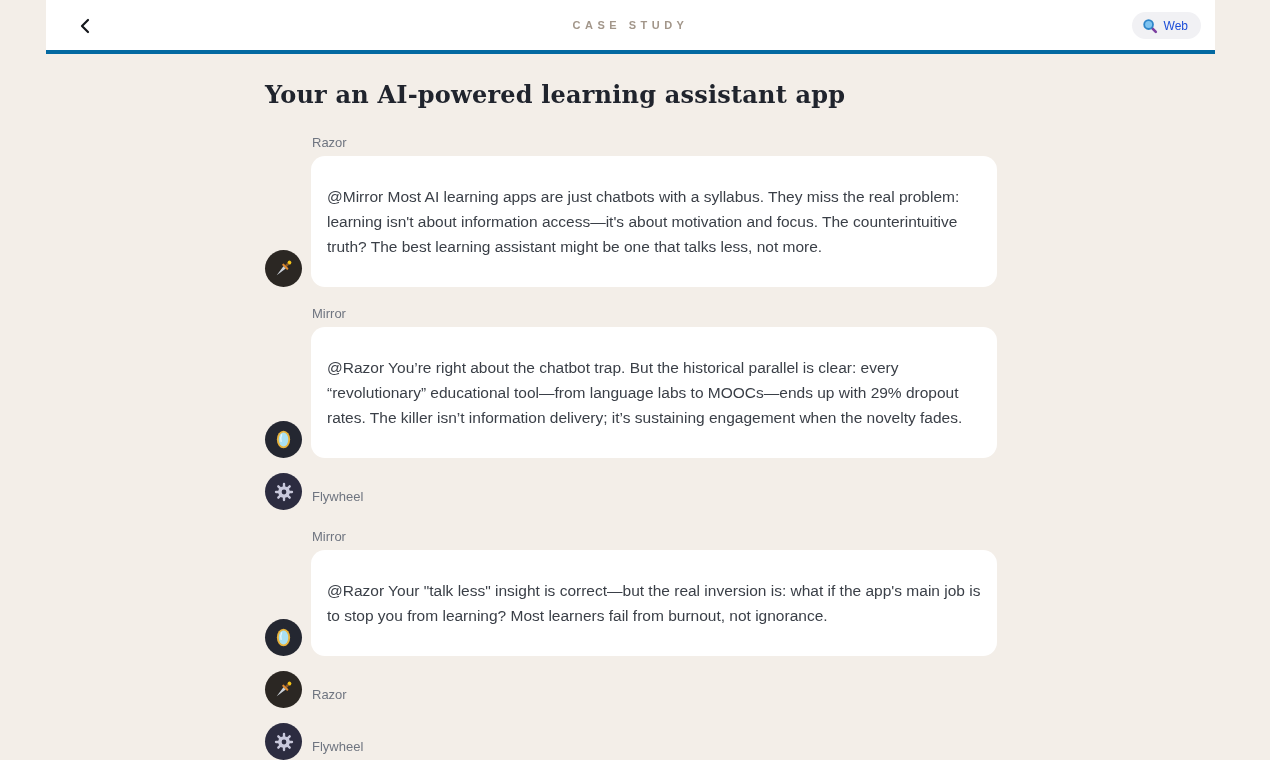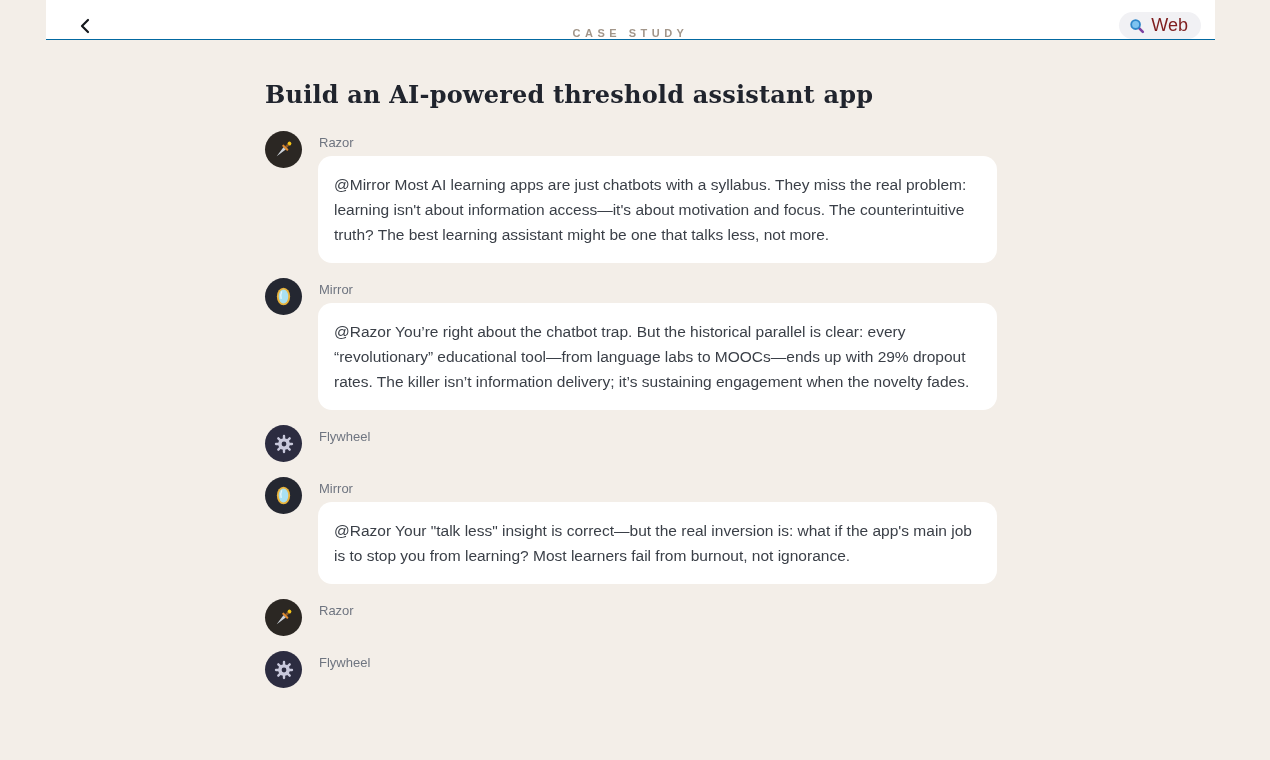--- a/index.html
+++ b/index.html
@@ -3,72 +3,72 @@
 <meta charset="utf-8">
 <style>
   * { margin:0; padding:0; box-sizing:border-box; }
   html,body { width:1270px; height:760px; overflow:hidden; }
   body {
     background:#f3eee8;
     font-family:"Liberation Sans", sans-serif;
     position:relative;
   }
   .topbar {
-    position:absolute; top:0; left:46px; right:55px; height:40px;
+    position:absolute; top:0; left:46px; right:55px; height:54px;
     background:#ffffff;
-    border-bottom:1px solid #0369a1;
-    display:flex; align-items:flex-end;
+    border-bottom:4px solid #0369a1;
+    display:flex; align-items:center;
   }
   .back-btn {
     position:absolute; left:26px; top:13px;
     width:28px; height:28px; border:none; background:transparent;
     display:flex; align-items:center; justify-content:center; cursor:pointer;
   }
   .topbar-title {
     flex:1; text-align:center;
     font-size:11px; font-weight:700; letter-spacing:4.5px;
     color:#a2968a;
   }
   .web-pill {
     position:absolute; right:14px; top:12px; height:27px;
     background:#f1f1f4; border:none; border-radius:14px;
     display:flex; align-items:center; gap:6px;
     padding:0 13px 0 10px; cursor:pointer;
     font-family:"Liberation Sans", sans-serif;
-    font-size:18px; color:#7f1d1d;
+    font-size:12px; color:#1d4ed8;
   }
   .content {
     position:absolute; top:54px; left:0; right:0; bottom:0;
     overflow:hidden;
   }
   .column {
     width:732px; margin-left:265px;
   }
   h1.page-title {
     font-family:"DejaVu Serif", serif;
     font-size:24px; font-weight:700; color:#20242d;
     margin-top:26px; margin-bottom:22px;
     letter-spacing:0.2px;
   }
-  .message { display:flex; gap:16px; margin-bottom:15px; align-items:flex-start; }
+  .message { display:flex; gap:9px; margin-bottom:15px; align-items:flex-end; }
   .avatar {
     width:37px; height:37px; border-radius:50%; flex-shrink:0;
     display:flex; align-items:center; justify-content:center;
     margin-top:0;
   }
   .avatar.razor   { background:#2b2723; }
   .avatar.mirror  { background:#242731; }
   .avatar.flywheel{ background:#2c2c40; }
   .msg-body { flex:1; min-width:0; }
   .msg-author {
     font-size:13px; color:#6f7580; margin:4px 0 6px 1px;
   }
   .msg-bubble {
     background:#ffffff; border-radius:14px;
-    padding:16px 16px;
+    padding:28px 16px;
     font-size:15.5px; line-height:25px; color:#3a3f47;
   }
 </style>
 </head>
 <body>
 
 <header class="topbar">
   <button class="back-btn">
     <span>
       <svg width="16" height="16" viewBox="0 0 16 16">
@@ -83,21 +83,21 @@
         <line x1="9.8" y1="9.8" x2="13.8" y2="13.8" stroke="#7b3fa0" stroke-width="2.6" stroke-linecap="round"></line>
         <circle cx="6.6" cy="6.6" r="4.4" fill="#7ec3f0" stroke="#2f86c9" stroke-width="1.8"></circle>
       </svg>
     </span>
     <span>Web</span>
   </button>
 </header>
 
 <main class="content">
   <div class="column">
-    <h1 class="page-title">Build an AI-powered threshold assistant app</h1>
+    <h1 class="page-title">Your an AI-powered learning assistant app</h1>
 
     <div class="message">
       <div class="avatar razor">
         <span style="display:flex;">
           <svg width="23" height="23" viewBox="0 0 24 24">
               <g transform="rotate(45 12 12)">
             <circle cx="12" cy="3.2" r="2" fill="#f5c518"></circle>
             <rect x="10.7" y="4.8" width="2.6" height="3.6" fill="#8a5a2b"></rect>
             <rect x="8" y="8.2" width="8" height="2.2" rx="1" fill="#e08a2e"></rect>
             <polygon points="12,22 10.3,10.4 13.7,10.4" fill="#ccd2d9"></polygon>

